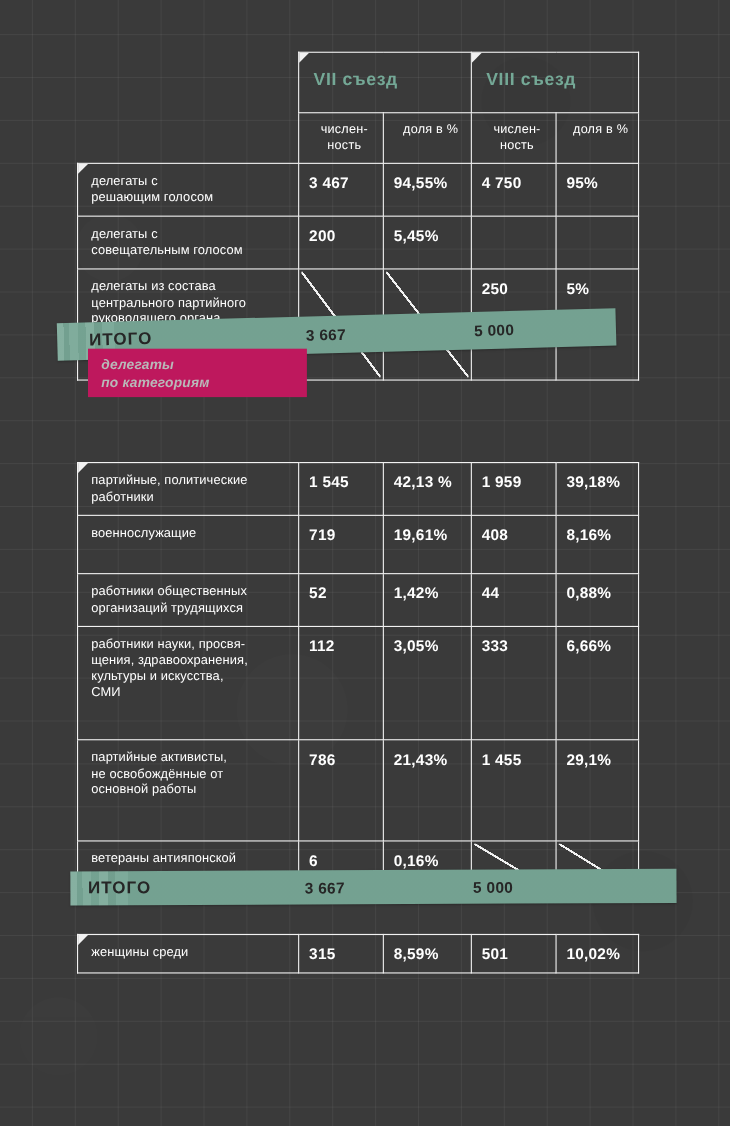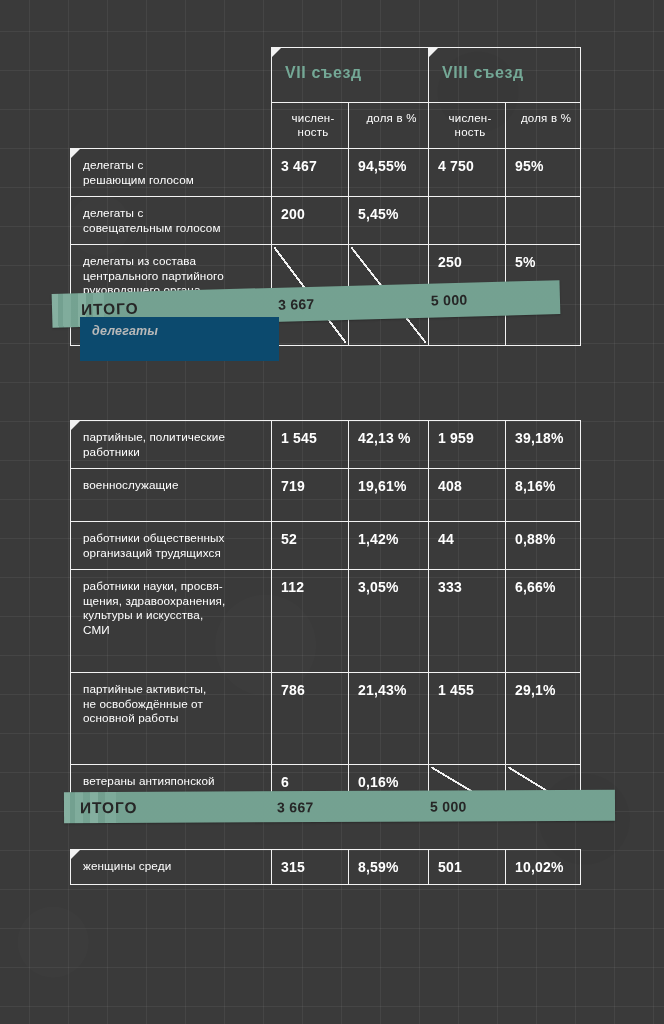--- a/index.html
+++ b/index.html
@@ -178,21 +178,21 @@
   #tape-2 .t-v1  { left: 213px; top: 8px; }
   #tape-2 .t-v2  { left: 366px; top: 8px; }
 
   
   #caption-box {
     position: absolute;
     left: 80px;
     top: 317px;
     width: 199px;
     height: 44px;
-    background: #0c4a6e;
+    background: #be185d;
     z-index: 6;
     padding: 6px 0 0 12px;
     box-sizing: border-box;
   }
   #caption-box .cap-line {
     color: #b9b9b9;
     font-size: 12.5px;
     font-style: italic;
     font-weight: bold;
     line-height: 16.5px;
@@ -367,20 +367,21 @@
 
 <div class="tape" id="tape-1">
   <div class="tape-texture"></div>
   <span class="t-lab">ИТОГО</span>
   <span class="t-v1">3 667</span>
   <span class="t-v2">5 000</span>
 </div>
 
 <div id="caption-box">
   <div class="cap-line">делегаты</div>
+  <div class="cap-line">по категориям</div>
 </div>
 
 <div class="tape" id="tape-2">
   <div class="tape-texture"></div>
   <span class="t-lab">ИТОГО</span>
   <span class="t-v1">3 667</span>
   <span class="t-v2">5 000</span>
 </div>
 
 </body></html>

